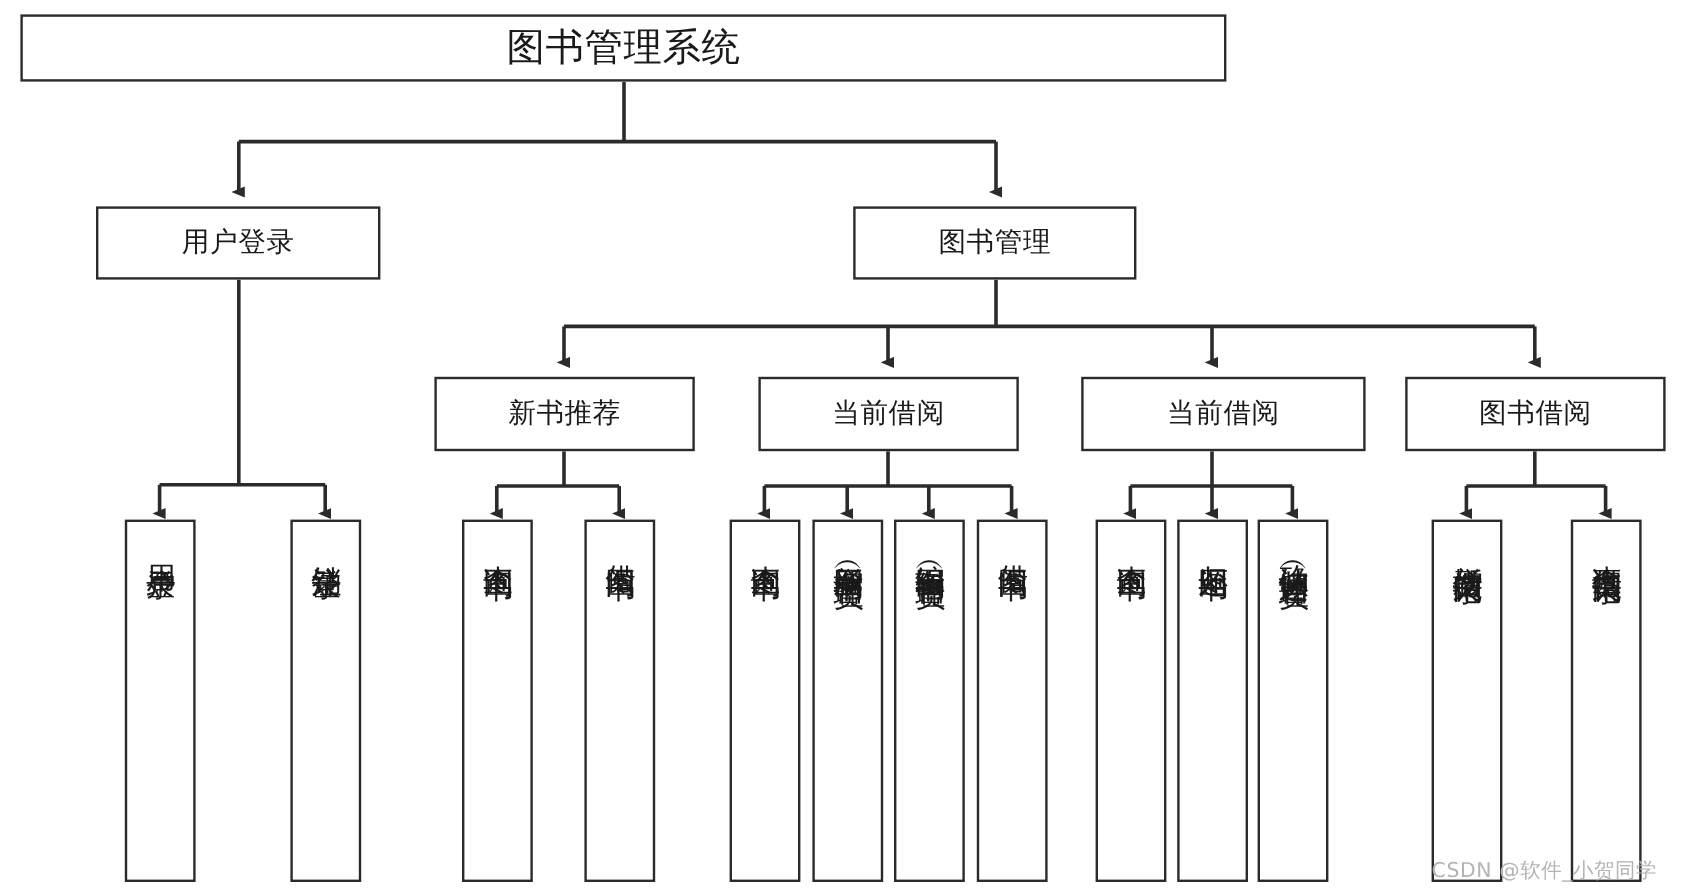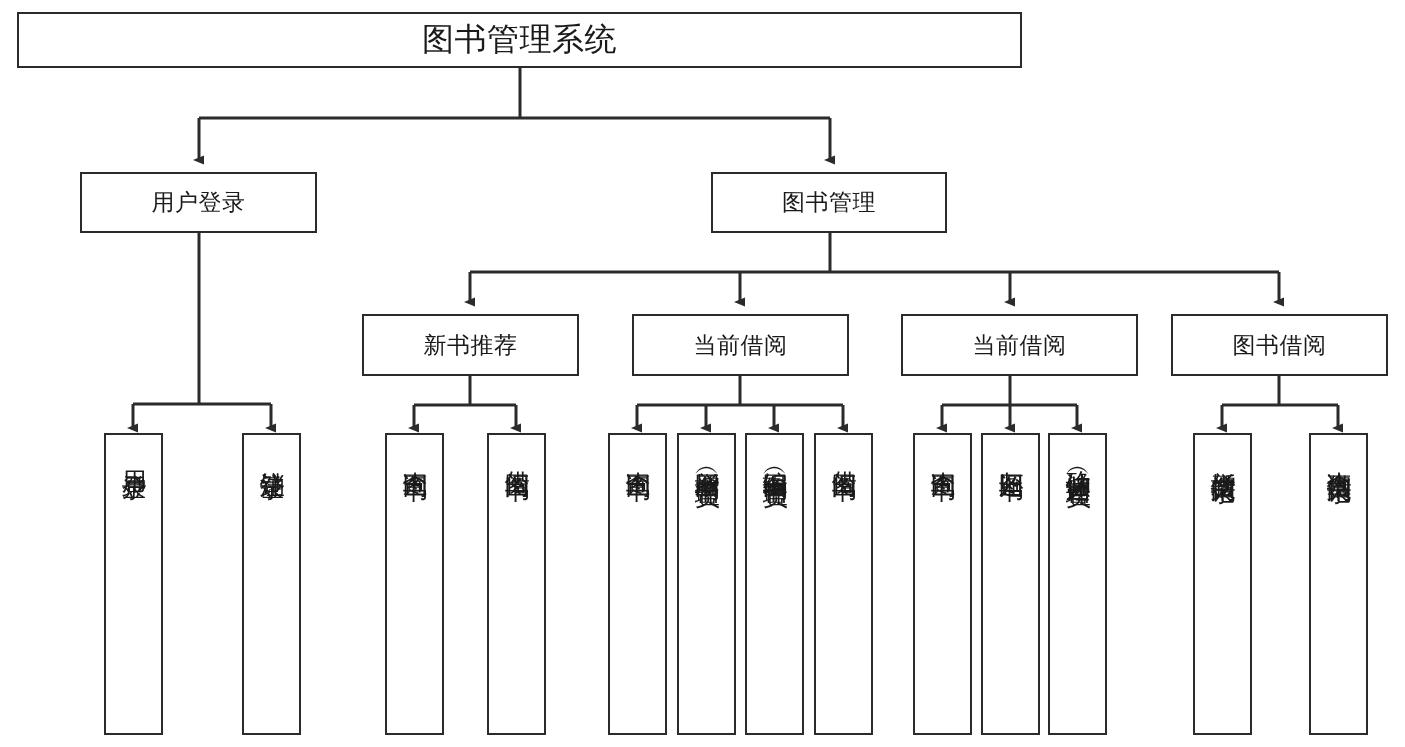--- a/index.html
+++ b/index.html
@@ -187,14 +187,15 @@
     <span class="label">确认归还（管理员）</span>
   </div>
 
   <div class="node vertical" style="left:1193px; top:433px; width:59px; height:302px;">
     <span class="label">新增借阅记录</span>
   </div>
   <div class="node vertical" style="left:1309px; top:433px; width:59px; height:302px;">
     <span class="label">查询借阅记录</span>
   </div>
 
+  <div class="watermark" style="left:1193px; top:714px;">CSDN @软件_小贺同学</div>
 
 </div>
 
 </body></html>

